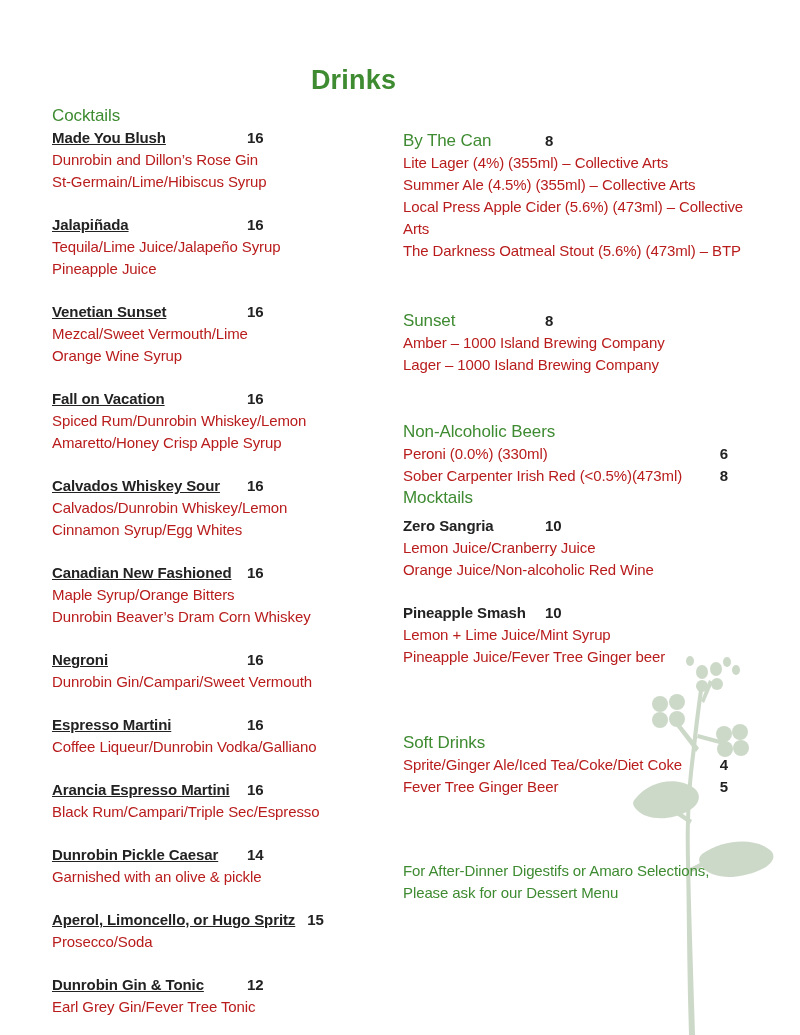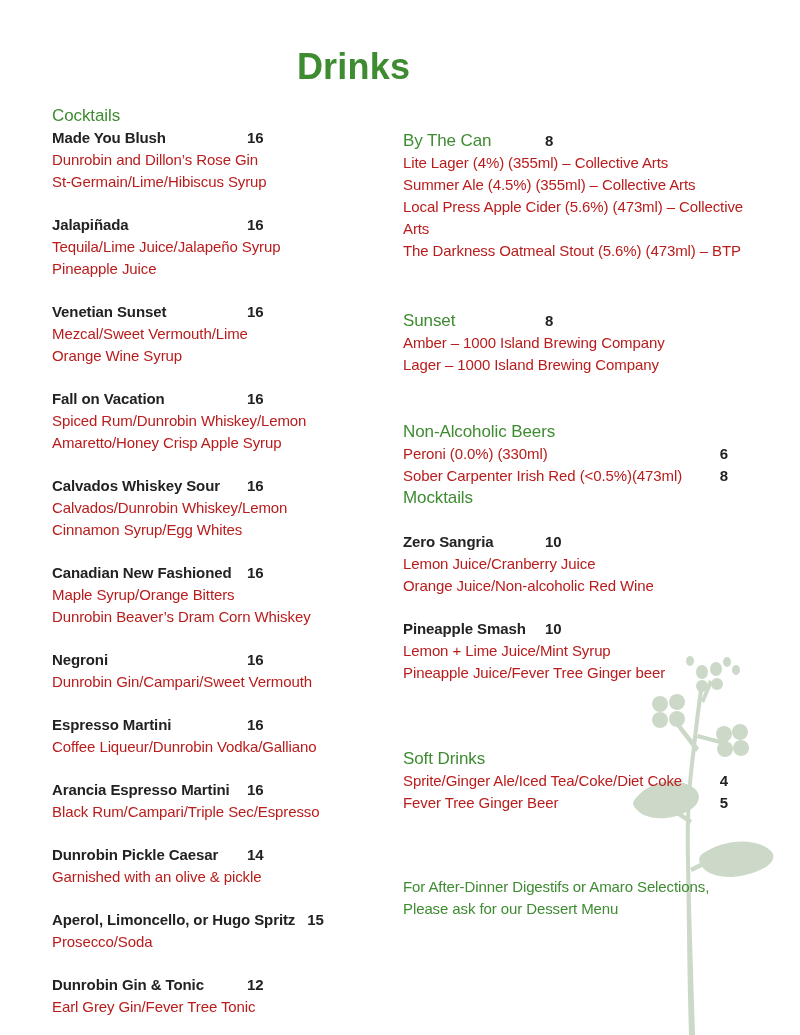--- a/index.html
+++ b/index.html
@@ -2,41 +2,41 @@
 <html><head>
 <meta charset="utf-8">
 <style>
   html,body { margin:0; padding:0; background:#ffffff; }
   .page {
     position:relative; width:800px; height:1035px; background:#ffffff; overflow:hidden;
     font-family:"Liberation Sans","DejaVu Sans",sans-serif;
     font-size:15px; line-height:22px; color:#3f3f3f; letter-spacing:-0.1px;
   }
   .page-title {
-    position:absolute; left:0; top:47px; width:707px; text-align:center;
-    font-size:36px; line-height:40px; font-weight:600; color:#3e8b31; letter-spacing:0.2px;
+    position:absolute; left:0; top:60px; width:707px; text-align:center;
+    font-size:27px; line-height:40px; font-weight:600; color:#3e8b31; letter-spacing:0.2px;
   }
   .col-left  { position:absolute; left:52px;  top:105px; width:335px; z-index:2; }
   .col-right { position:absolute; left:403px; top:130px; width:345px; z-index:2; }
   .section-header { font-size:17px; line-height:22px; font-weight:500; color:#3e8b31; }
   .hdr-name { display:inline-block; min-width:142px; }
   .hdr-price { font-size:15px; font-weight:700; color:#222222; }
   .menu-item { margin-bottom:21px; }
   .item-name { display:inline-block; font-weight:700; color:#222222; margin-right:12px; }
-  .w183 { min-width:183px; }
+  .w183 { min-width:183px;text-decoration:underline; }
   .w130 { min-width:130px; }
   .item-price { font-weight:700; color:#222222; }
   .desc-line { color:#b91c1c; }
   .sec { }
   .mb48 { margin-bottom:48px; }
   .mb45 { margin-bottom:45px; }
   .mb76 { }
   .mb64 { margin-bottom:64px; }
   .mb62 { margin-bottom:62px; }
-  .mb22 { margin-bottom:22px; }
+  .mb22 { margin-bottom:6px; }
   .mb0  { margin-bottom:0; }
   .priced-row { display:flex; justify-content:space-between; width:325px; }
   .row-price { font-weight:700; color:#222222; }
   .footer-note { color:#3e8b31; }
   .plant { position:absolute; left:630px; top:656px; z-index:1; }
 </style>
 </head>
 <body>
 
 <div class="page">

